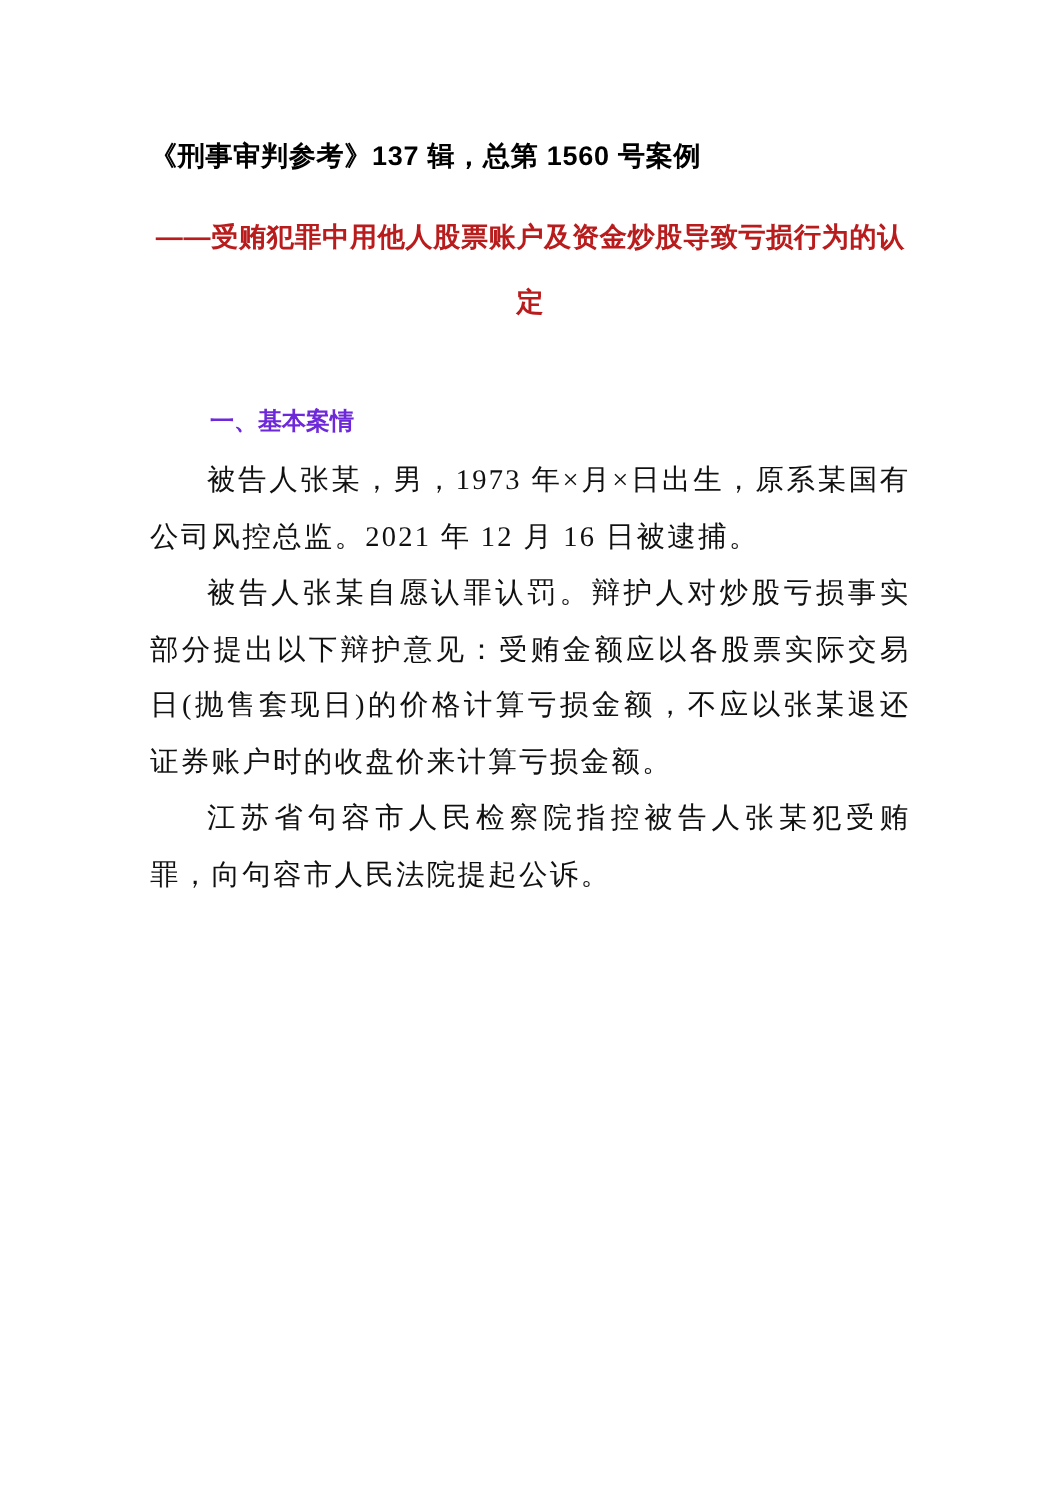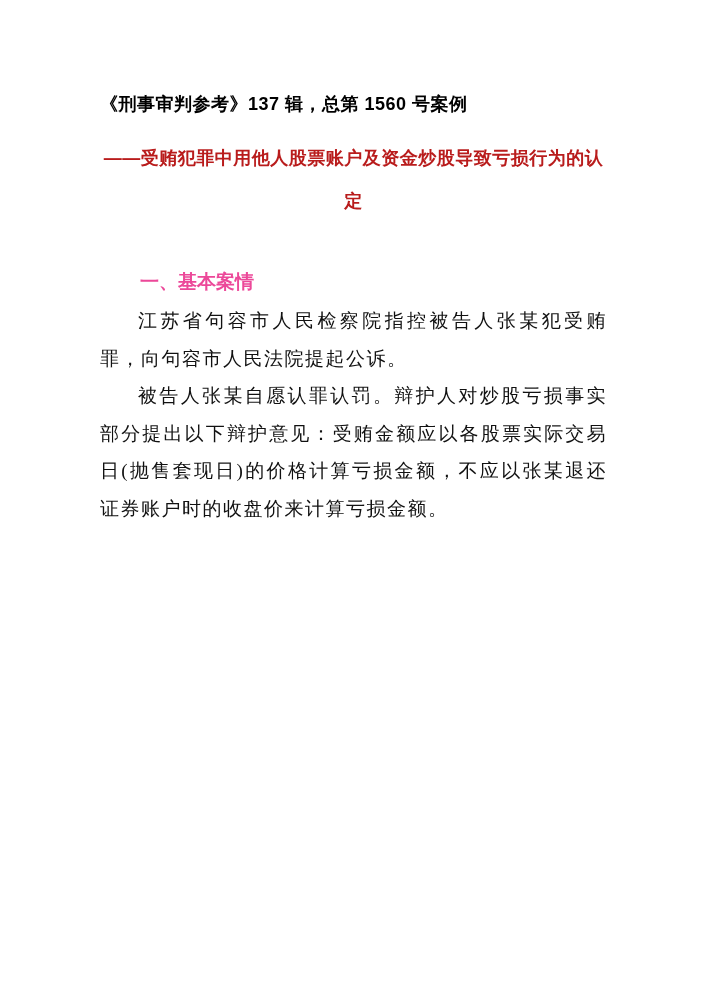--- a/index.html
+++ b/index.html
@@ -50,23 +50,23 @@
     letter-spacing: 0.5px;
   }
   .subtitle-line {
     display: block;
   }
   .section-heading {
     margin: 47px 0 0 0;
     padding-left: 40px;
     font-family: "Liberation Serif", serif;
     font-weight: 700;
-    font-size: 19px;
+    font-size: 16px;
     line-height: 24px;
-    color: #ec4899;
+    color: #6d28d9;
   }
   .body-block {
     margin-top: 8px;
   }
   .body-para {
     margin: 0;
     font-family: "Liberation Serif", serif;
     font-weight: 400;
     font-size: 19px;
     line-height: 37.5px;
@@ -89,17 +89,18 @@
 
 
   <div class="subtitle">
     <span class="subtitle-line">——受贿犯罪中用他人股票账户及资金炒股导致亏损行为的认</span>
     <span class="subtitle-line">定</span>
   </div>
 
   <h2 class="section-heading">一、基本案情</h2>
 
   <div class="body-block">
+    <p class="body-para">被告人张某，男，1973 年×月×日出生，原系某国有公司风控总监。2021 年 12 月 16 日被逮捕。</p>
+    <p class="body-para">被告人张某自愿认罪认罚。辩护人对炒股亏损事实部分提出以下辩护意见：受贿金额应以各股票实际交易日(抛售套现日)的价格计算亏损金额，不应以张某退还证券账户时的收盘价来计算亏损金额。</p>
     <p class="body-para">江苏省句容市人民检察院指控被告人张某犯受贿罪，向句容市人民法院提起公诉。</p>
-    <p class="body-para">被告人张某自愿认罪认罚。辩护人对炒股亏损事实部分提出以下辩护意见：受贿金额应以各股票实际交易日(抛售套现日)的价格计算亏损金额，不应以张某退还证券账户时的收盘价来计算亏损金额。</p>
   </div>
 
 </div>
 
 </body></html>

